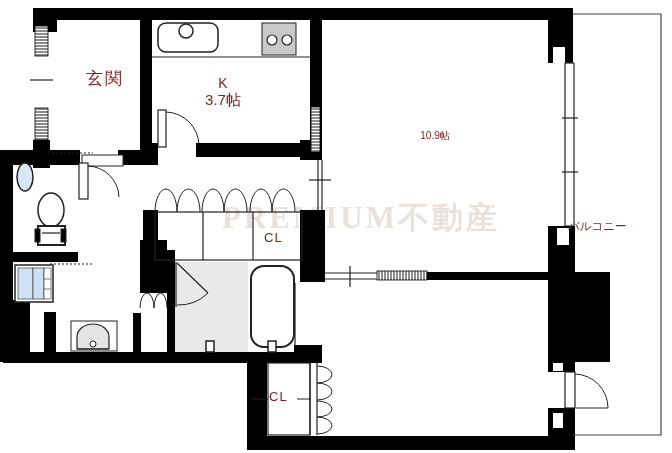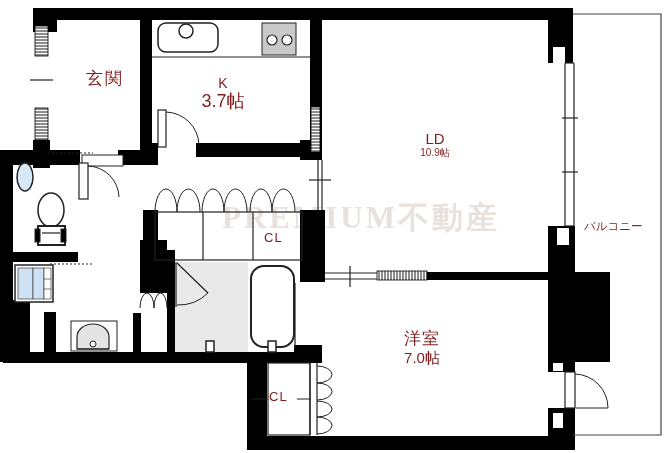--- a/index.html
+++ b/index.html
@@ -193,32 +193,27 @@
       <path d="M77 349 V337 A16 13 0 0 1 109 337 V349 Z" fill="#e4e4e4" stroke-width="1.2"></path>
       <circle cx="93" cy="344" r="3" fill="#ffffff" stroke-width="1"></circle>
       <line x1="77" y1="349" x2="109" y2="349" stroke-width="1.2"></line>
     </g>
   </svg>
 
   <div class="lbl" style="left:66px;top:69px;width:78px;font-size:17px;letter-spacing:2px;text-align:center;">玄関</div>
 
   <div class="lbl center" style="left:165px;top:75px;width:116px;">
     <div style="font-size:14px;">K</div>
-    <div style="font-size:18px;">3.7帖</div>
+    <div style="font-size:15px;">3.7帖</div>
   </div>
 
   <div class="lbl center" style="left:377px;top:130px;width:116px;">
-    <div style="font-size:15px;">LD</div>
     <div style="font-size:10px;">10.9帖</div>
   </div>
 
-  <div class="lbl center" style="left:364px;top:329px;width:116px;">
-    <div style="font-size:17px;letter-spacing:1px;">洋室</div>
-    <div style="font-size:15px;">7.0帖</div>
-  </div>
-
-  <div class="lbl" style="left:584px;top:220px;font-size:11.5px;">バルコニー</div>
+
+  <div class="lbl" style="left:568px;top:220px;font-size:11.5px;">バルコニー</div>
 
   <div class="lbl" style="left:264px;top:231px;font-size:13px;letter-spacing:1px;">CL</div>
 
   <div class="lbl" style="left:269px;top:390px;font-size:13px;letter-spacing:1px;">CL</div>
 
 </div>
 
 </body></html>

